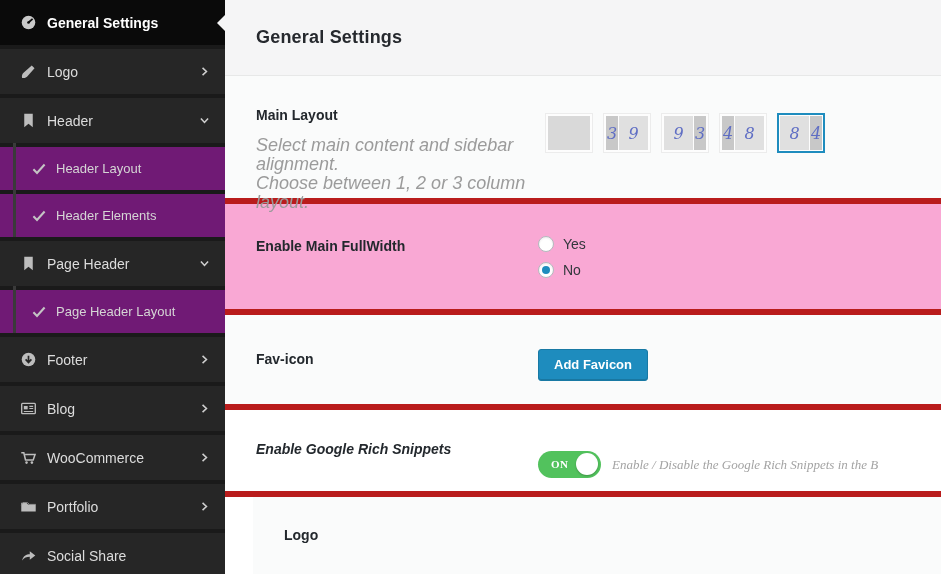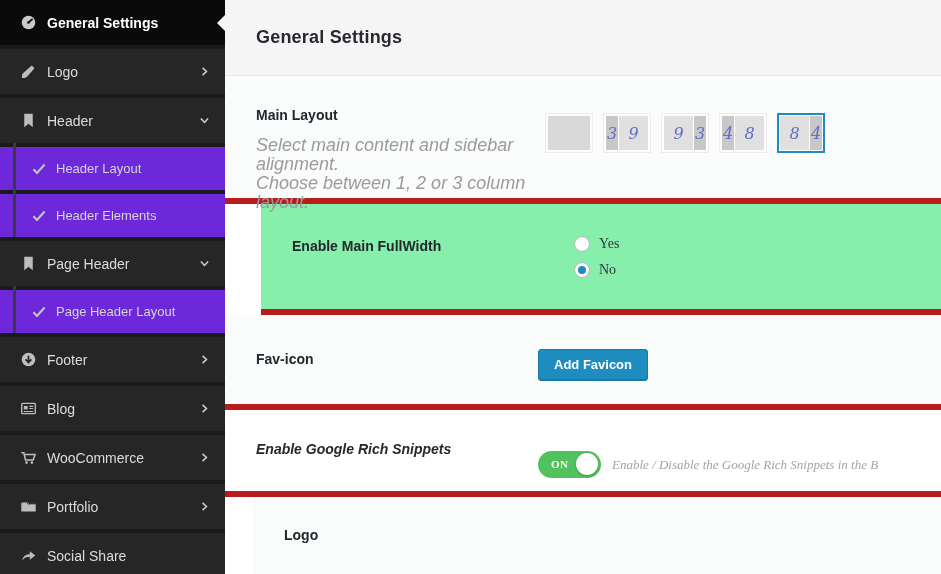--- a/index.html
+++ b/index.html
@@ -6,21 +6,21 @@
   html,body { width:941px; height:574px; overflow:hidden;
     font-family:"Liberation Sans", sans-serif; background:#fff; }
 
   
   .sidebar { position:absolute; left:0; top:0; width:225px; height:574px;
     background:#1a1a1a; z-index:2; }
   .sb-item { position:relative; height:45px; margin-bottom:4px; background:#262626;
     display:flex; align-items:center; padding:0 14px 0 19px; cursor:pointer; }
   .sb-item.active { background:#0a0a0a; }
   .sb-item.active .sb-label { font-weight:bold; color:#fff; }
-  .sb-item.sub { height:43px; background:#6d28d9; padding-left:31px; }
+  .sb-item.sub { height:43px; background:#701a75; padding-left:31px; }
   .sb-item.sub::before { content:""; position:absolute; left:13px; top:-4px; bottom:0;
     width:3px; background:#3a3a3a; }
   .sb-icon { width:18px; height:18px; margin-right:10px; flex:none; display:flex;
     align-items:center; justify-content:center; }
   .sb-icon svg { width:17px; height:17px; }
   .sb-item.sub .sb-icon { width:16px; margin-right:9px; }
   .sb-label { color:#dcdcdc; font-size:14px; flex:1; white-space:nowrap; }
   .sb-item.sub .sb-label { font-size:13px; color:#d5d5d5; }
   .sb-chevron { flex:none; display:flex; }
   .sb-chevron svg { width:13px; height:13px; }
@@ -50,23 +50,23 @@
     padding:2px; display:flex; gap:1px; cursor:pointer; }
   .tile.selected { border:2px solid #1e8cbe; padding:1px; }
   .blk { height:100%; background:#dedede; display:flex; align-items:center;
     justify-content:center; font-family:"DejaVu Serif", serif; font-style:italic;
     font-size:16px; color:#5f6ec4; }
   .blk.single { width:100%; background:#d9d9d9; }
   .blk.wide { flex:2.4; background:#e0e0e0; }
   .blk.narrow { flex:1; background:#c8c8c8; }
 
   
-  .row-fullwidth { height:111px; background:#86efac;margin-left:36px; }
+  .row-fullwidth { height:111px; background:#f9a8d4; }
   .row-fullwidth .row-label { padding-top:34px; }
-  .row-fullwidth .row-control { padding-top:32px;font-family:Liberation Serif, serif; }
+  .row-fullwidth .row-control { padding-top:32px; }
   .radio-row { display:flex; align-items:center; margin-bottom:10px; cursor:pointer; }
   .radio { width:16px; height:16px; border-radius:50%; border:1px solid #b4b9be;
     background:#fff; margin-right:9px; flex:none; position:relative;
     box-shadow:inset 0 1px 2px rgba(0,0,0,.08); }
   .radio.checked::after { content:""; position:absolute; left:3px; top:3px; width:8px;
     height:8px; border-radius:50%; background:#1e8cbe; }
   .radio-text { font-size:14px; color:#32373c; }
 
   
   .row-favicon { height:95px; }

